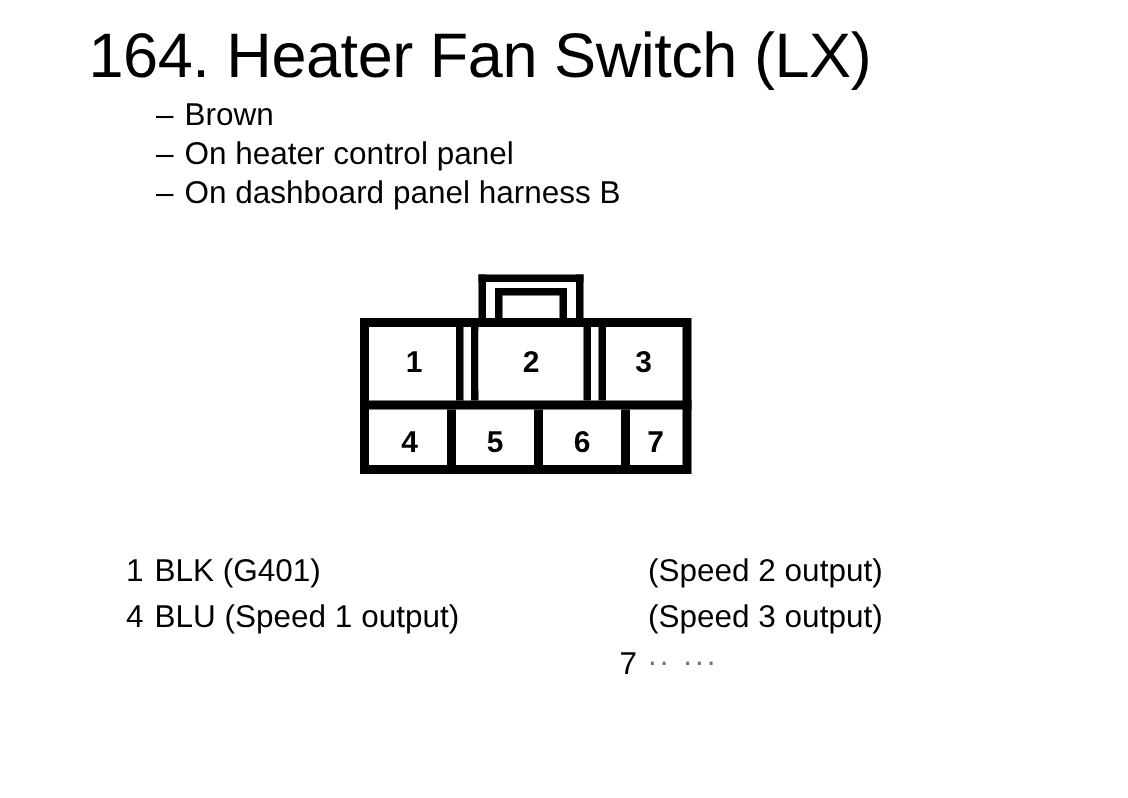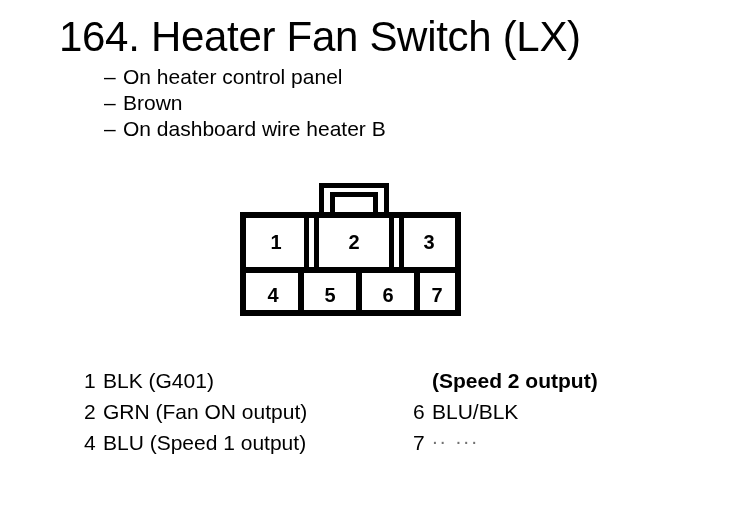--- a/index.html
+++ b/index.html
@@ -138,47 +138,46 @@
     display: inline-block;
     width: 19px;
     text-align: left;
   }
   .leg-txt { display: inline-block; }
   .leg-cont {
     display: block;
     height: 31px;
     padding-left: 19px;
     white-space: nowrap;
-    font-weight: bold;
   }
   
   .leg-frag {
     display: inline-block;
     color: #000;
     font-size: 21px;
     letter-spacing: 2px;
     opacity: 0.55;
     position: relative;
     top: -6px;
   }
 </style>
 </head>
 <body>
 
 <div id="title">164. Heater Fan Switch (LX)</div>
 
 <div id="desc-list">
   <span class="desc-item">
+    <span class="desc-dash">–</span><span>Brown</span>
+  </span>
+  <span class="desc-item">
     <span class="desc-dash">–</span><span>On heater control panel</span>
   </span>
   <span class="desc-item">
-    <span class="desc-dash">–</span><span>Brown</span>
-  </span>
-  <span class="desc-item">
-    <span class="desc-dash">–</span><span>On dashboard wire heater B</span>
+    <span class="desc-dash">–</span><span>On dashboard panel harness B</span>
   </span>
 </div>
 
 <div id="connector">
 
   <div class="tab-outer"></div>
   <div class="tab-inner"></div>
 
   <div class="body"></div>
   <div class="row-divider"></div>
@@ -217,28 +216,23 @@
   <div class="cav" style="left:180px; top:92px; width:34px; height:35px;">
     <span style="top:10px;">7</span>
   </div>
 </div>
 
 <div class="legend-col" id="legend-left">
   <span class="leg-row">
     <span class="leg-num">1</span><span class="leg-txt">BLK (G401)</span>
   </span>
   <span class="leg-row">
-    <span class="leg-num">2</span><span class="leg-txt">GRN (Fan ON output)</span>
-  </span>
-  <span class="leg-row">
     <span class="leg-num">4</span><span class="leg-txt">BLU (Speed 1 output)</span>
   </span>
 </div>
 
 <div class="legend-col" id="legend-right">
   <span class="leg-cont">(Speed 2 output)</span>
-  <span class="leg-row">
-    <span class="leg-num">6</span><span class="leg-txt">BLU/BLK</span>
-  </span>
+  <span class="leg-cont">(Speed 3 output)</span>
   <span class="leg-row">
     <span class="leg-num">7</span><span class="leg-txt leg-frag">..  ...</span>
   </span>
 </div>
 
 </body></html>

